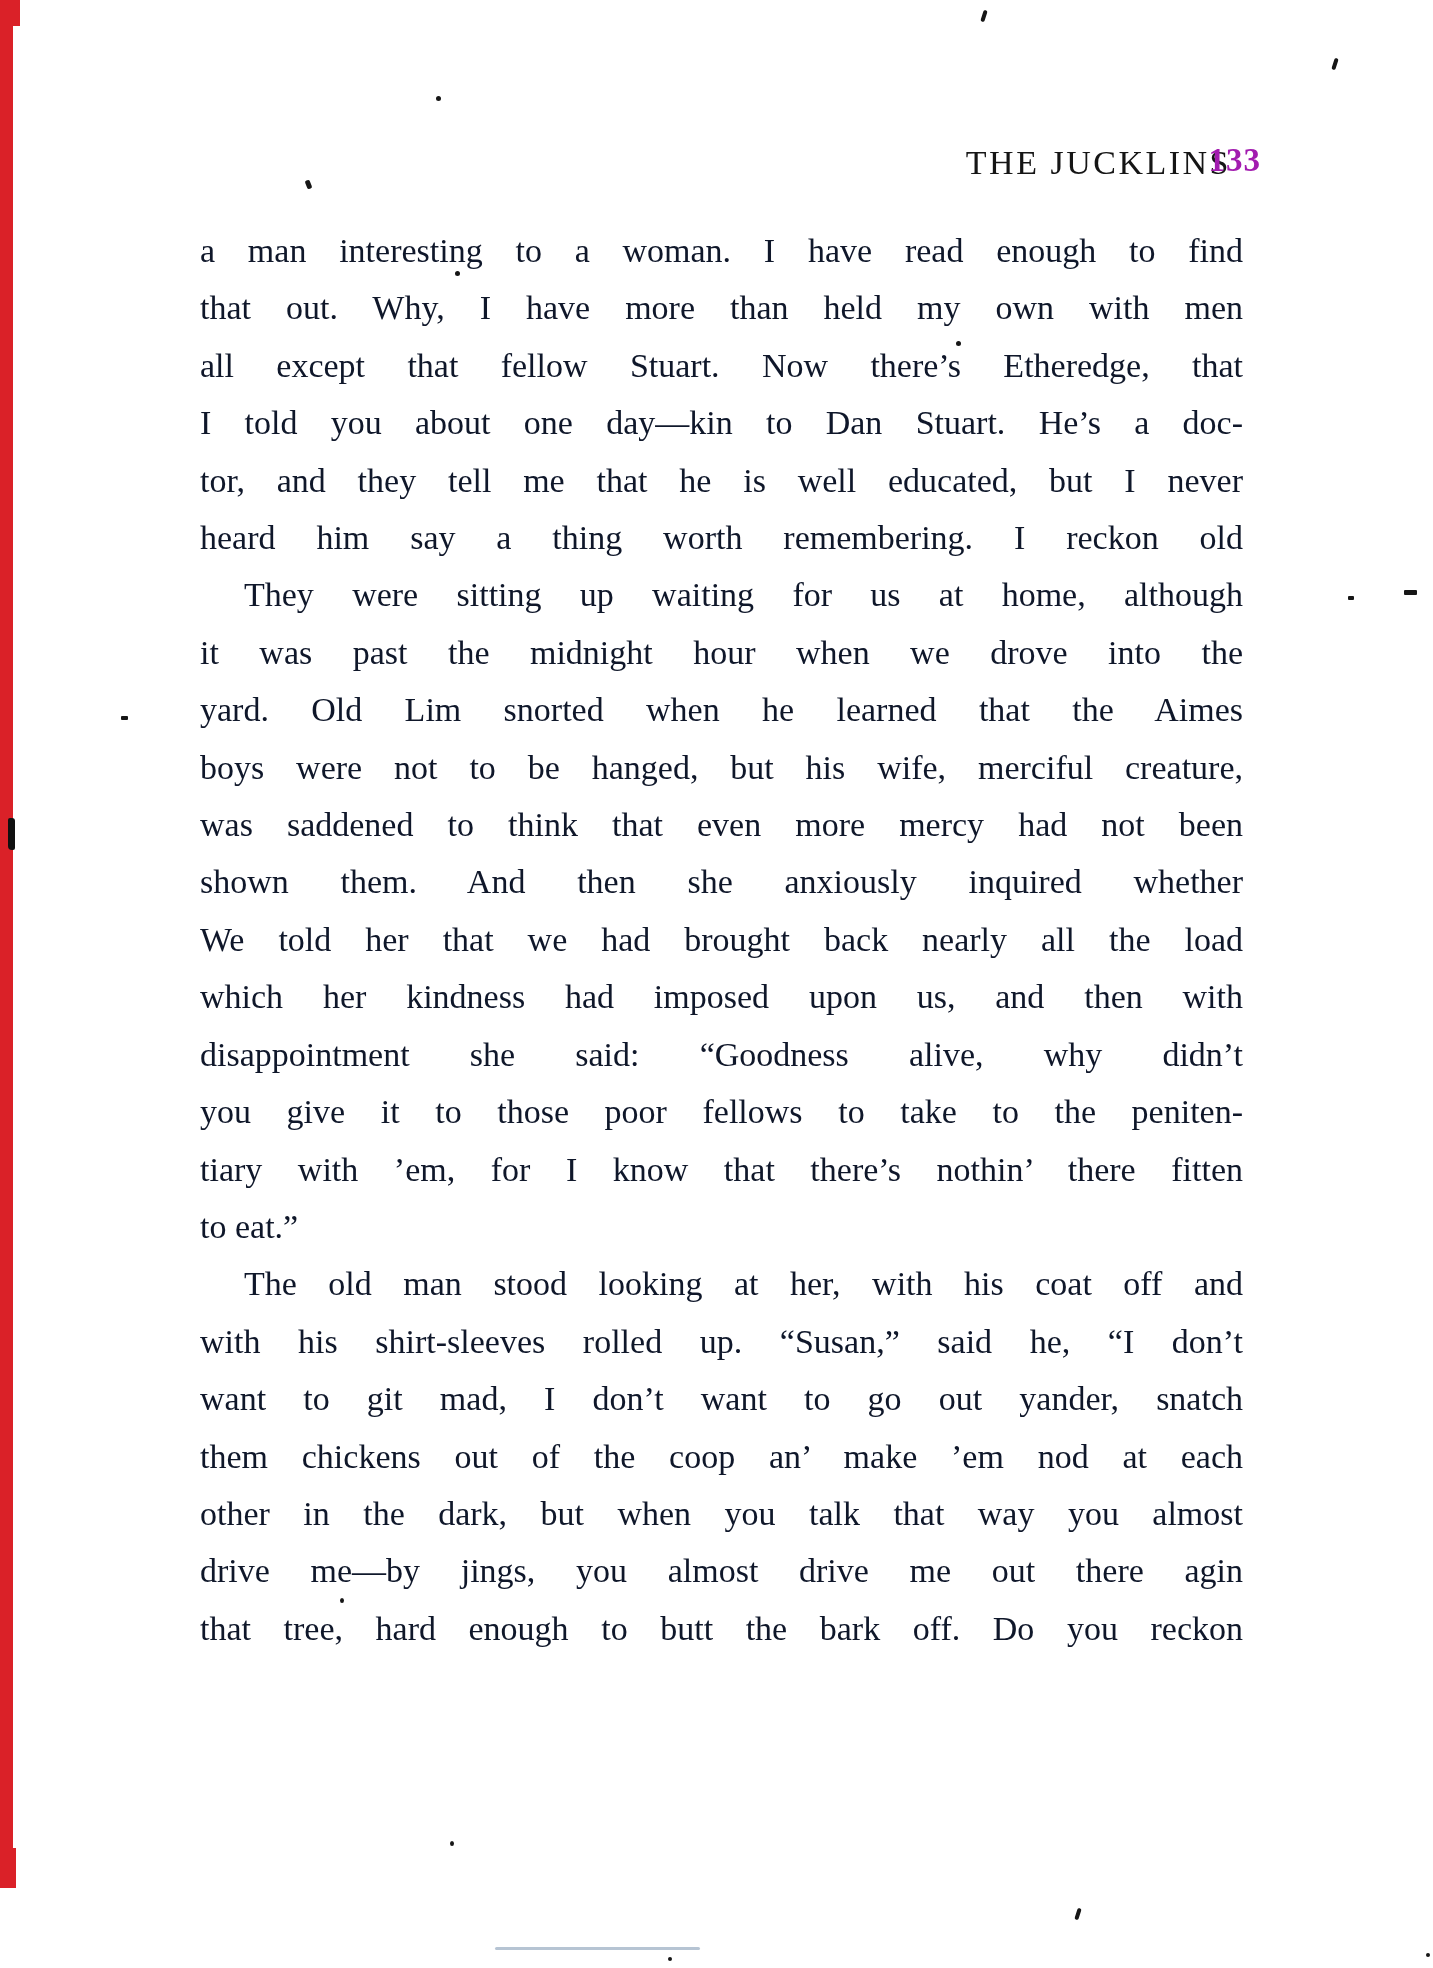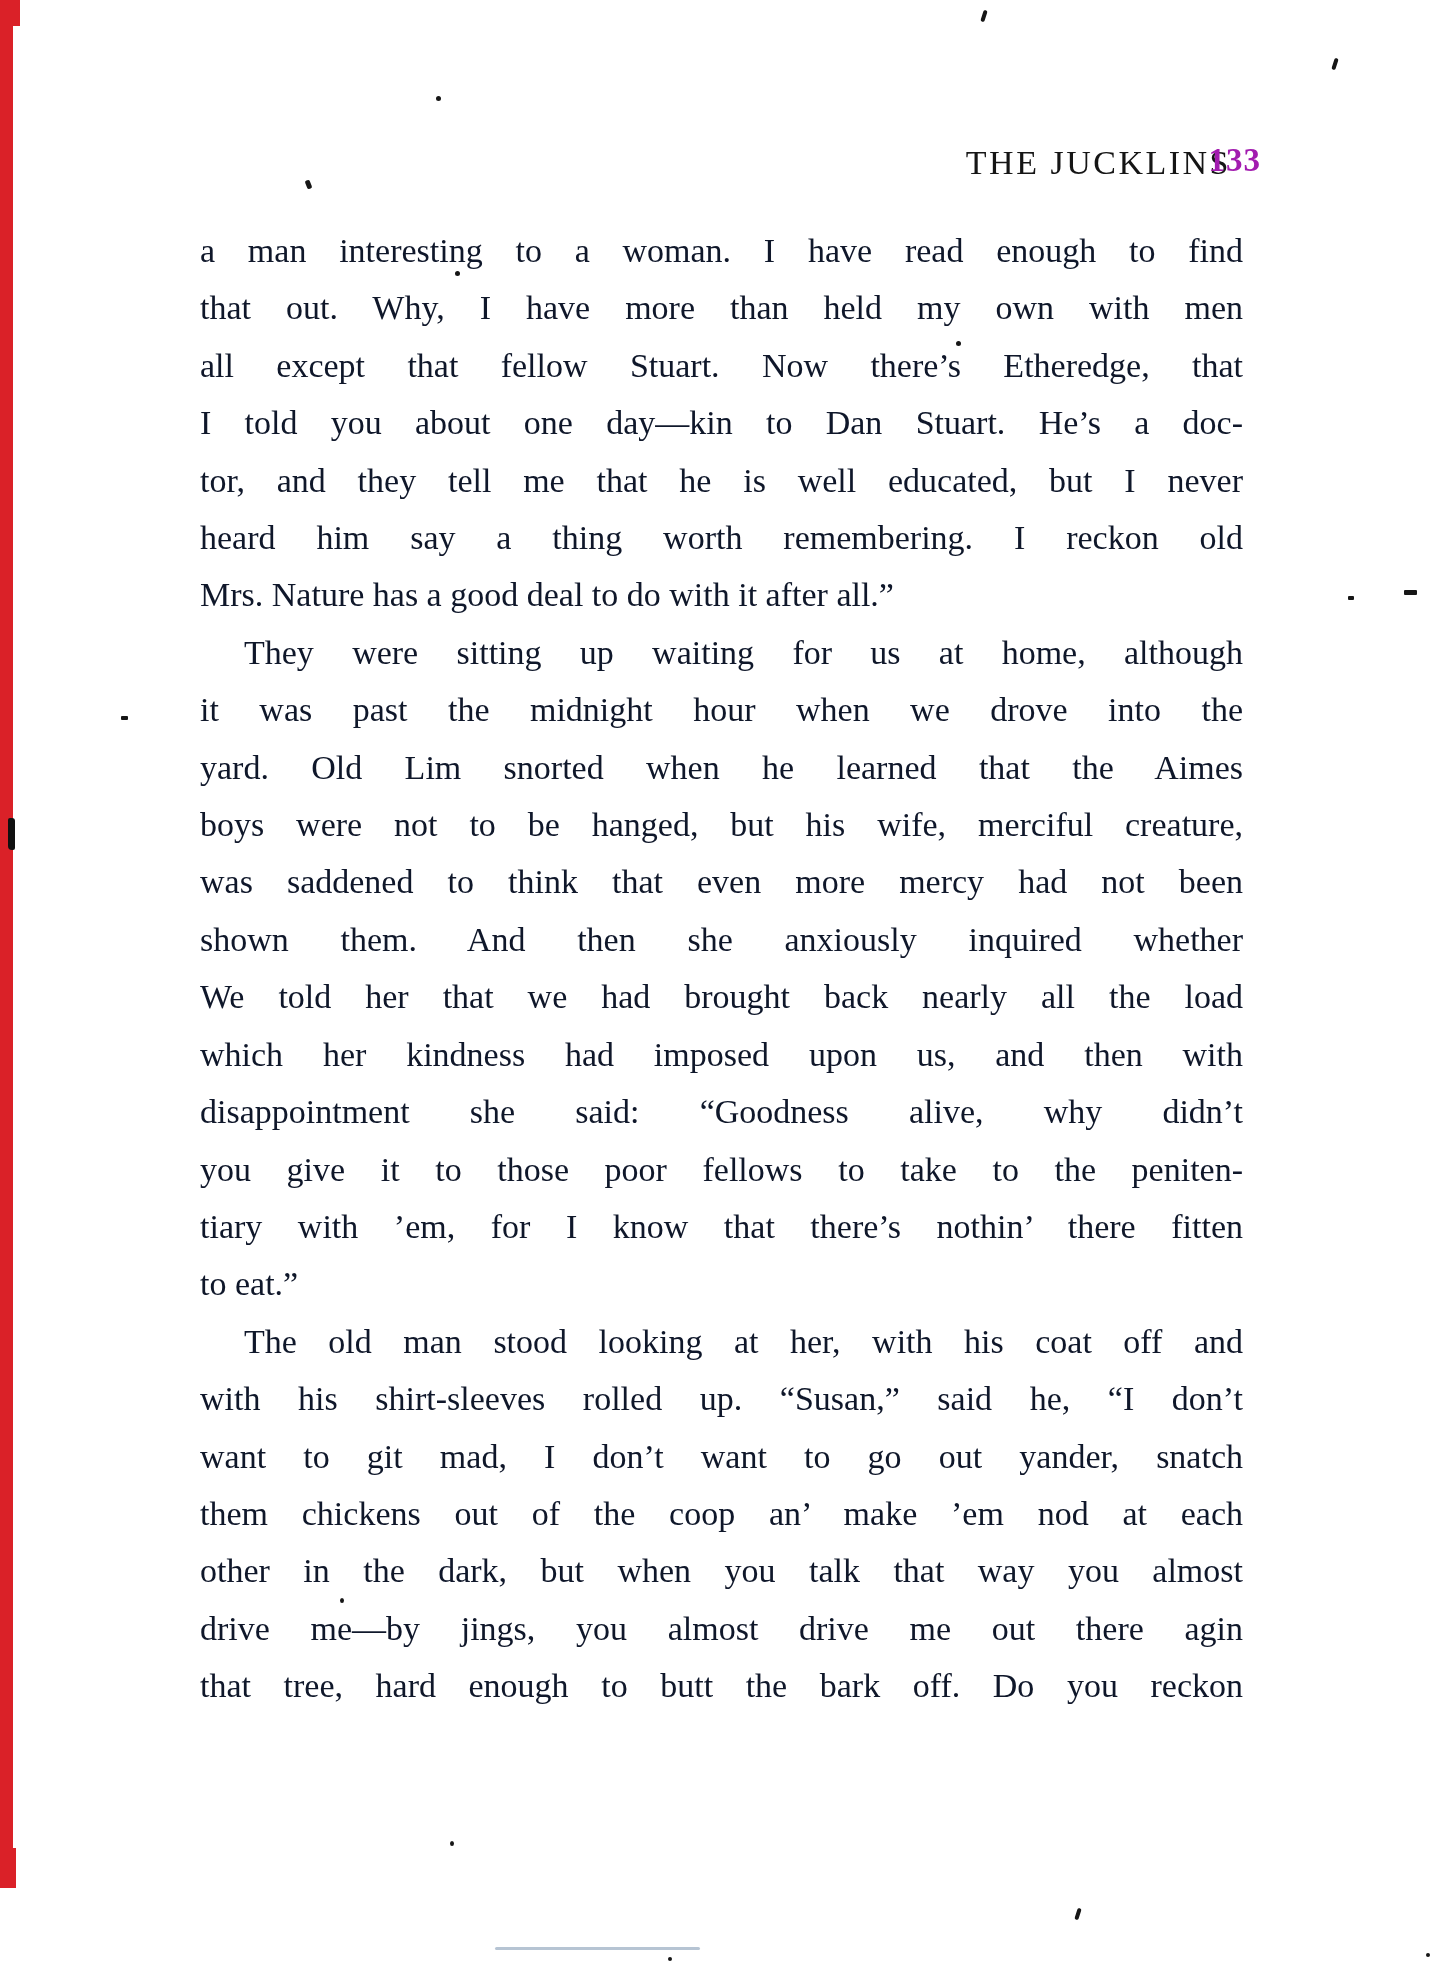--- a/index.html
+++ b/index.html
@@ -132,21 +132,20 @@
     <div class="pagenum">133</div>
   </div>
 
   <div class="text-block">
       <div class="line">a man interesting to a woman.  I have read enough to find</div>
       <div class="line">that out.  Why, I have more than held my own with men</div>
       <div class="line">all except that fellow Stuart.  Now there’s Etheredge, that</div>
       <div class="line">I told you about one day—kin to Dan Stuart.  He’s a doc-</div>
       <div class="line">tor, and they tell me that he is well educated, but I never</div>
       <div class="line">heard him say a thing worth remembering.  I reckon old</div>
-      <div class="line para-end">Mrs. Nature has a good deal to do with it after all.”</div>
       <div class="line indent">They were sitting up waiting for us at home, although</div>
       <div class="line">it was past the midnight hour when we drove into the</div>
       <div class="line">yard.  Old Lim snorted when he learned that the Aimes</div>
       <div class="line">boys were not to be hanged, but his wife, merciful creature,</div>
       <div class="line">was saddened to think that even more mercy had not been</div>
       <div class="line">shown them.  And then she anxiously inquired whether</div>
       <div class="line">We told her that we had brought back nearly all the load</div>
       <div class="line">which her kindness had imposed upon us, and then with</div>
       <div class="line">disappointment she said:  “Goodness alive, why didn’t</div>
       <div class="line">you give it to those poor fellows to take to the peniten-</div>

